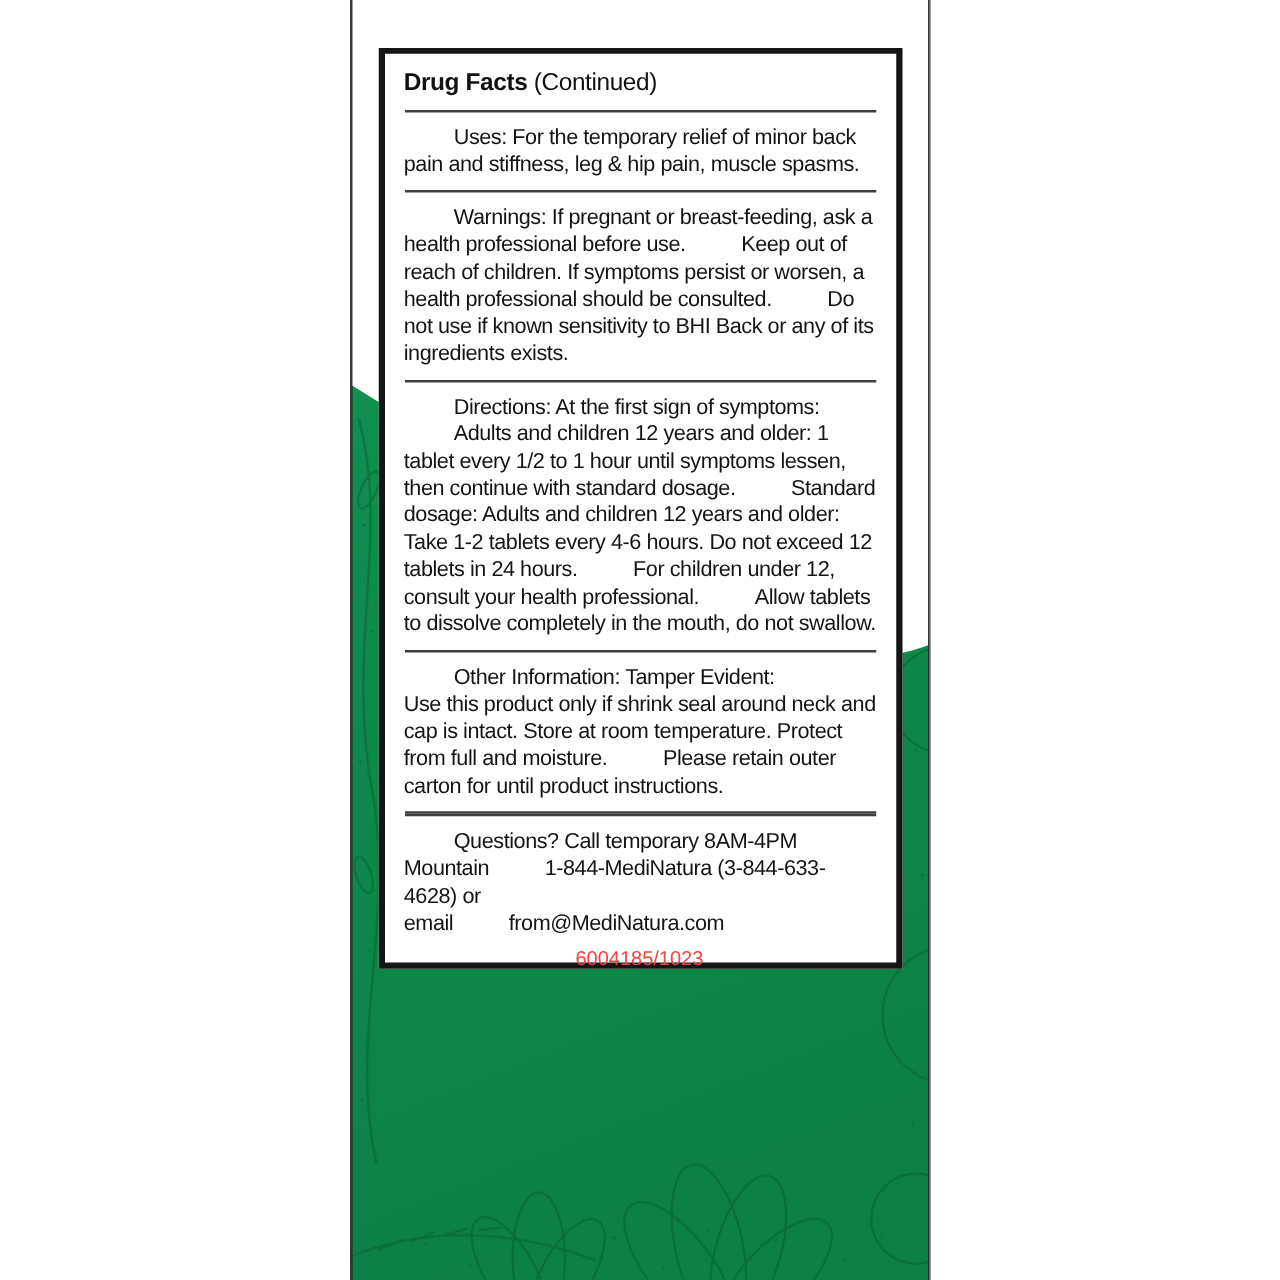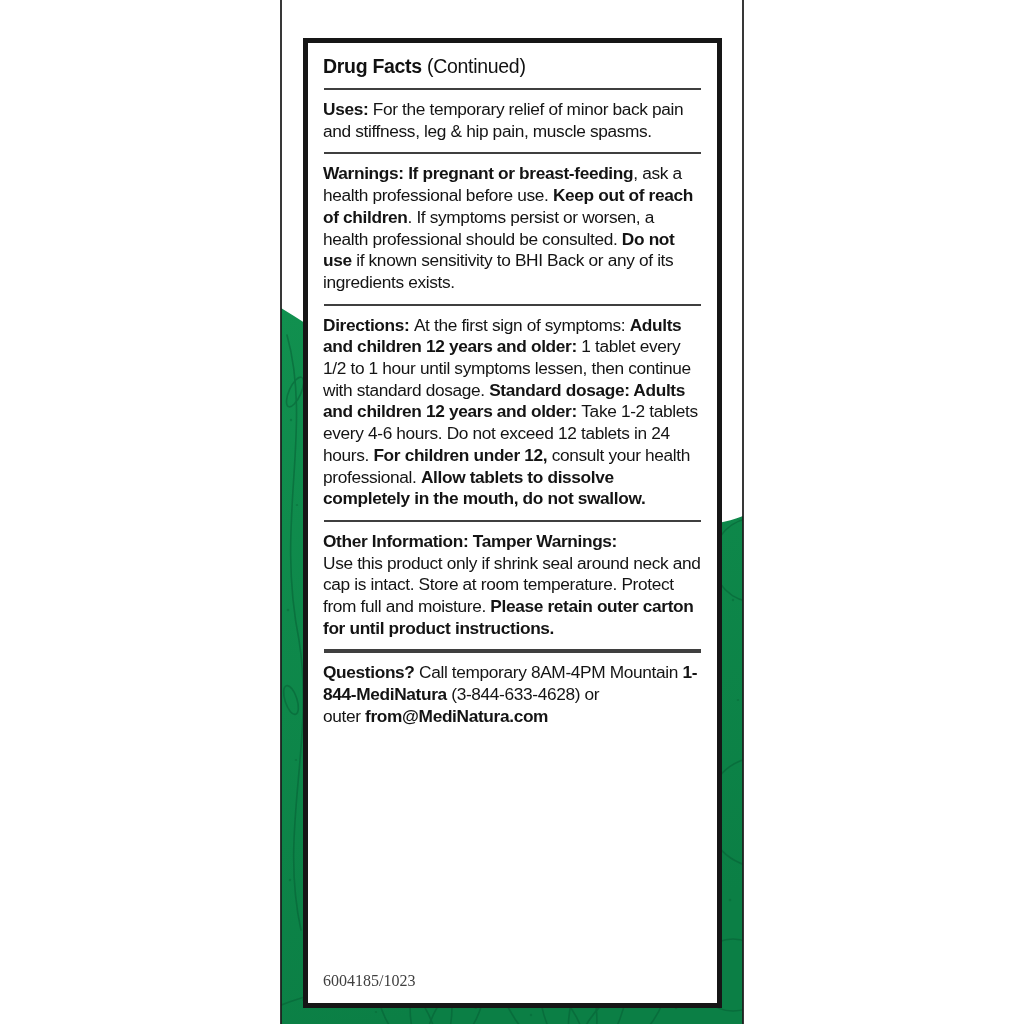--- a/index.html
+++ b/index.html
@@ -18,41 +18,41 @@
   }
   .panel svg{position:absolute;left:0;top:0;display:block;}
   .edge{
     position:absolute;top:0;height:1024px;width:2px;
     background:#1d1d1d;opacity:.88;z-index:3;
   }
   .edge.left{left:280px;}
   .edge.right{left:742px;}
   
   .facts{
-    position:absolute;left:303px;top:38px;width:419px;height:970px;
+    position:absolute;left:303px;top:38px;width:419px;height:737px;
     box-sizing:border-box;
     background:#ffffff;
     border:5px solid var(--box-border,#161616);
     padding:0 15px;
     display:flex;flex-direction:column;
     z-index:4;
   }
   .txt{
     font-size:17.3px;line-height:21.7px;letter-spacing:-0.35px;color:#141414;
   }
-  .txt b{font-weight:700;}
+  .txt b{font-weight:400;margin-left:40px;}
   .title{
     font-size:19.5px;line-height:24px;padding:11px 0 10px;letter-spacing:-0.3px;
   }
   .section{padding:9px 0 10px;}
   .divider{border-top:2px solid #3f3f3f;height:0;margin:0 1px;}
   .spacer{flex:1;}
   .code{
     font-size:16px;line-height:18px;letter-spacing:0;
-    text-align:left;color:#404040;margin:0 2px 13px 0;font-family:Liberation Serif, serif;
+    text-align:center;color:#ef4444;margin:0 2px 13px 0;
   }
 </style>
 </head>
 <body>
 
 <div class="stage">
 
   <div class="panel">
     <svg width="462" height="1024" viewBox="0 0 462 1024" aria-hidden="true">
       <defs>
@@ -134,25 +134,25 @@
     <div class="divider"></div>
     <div class="section txt"><b>Uses: </b><span>For the temporary relief of minor back pain and stiffness, leg &amp; hip pain, muscle spasms.</span></div>
 
     <div class="divider"></div>
     <div class="section txt"><b>Warnings: If pregnant or breast-feeding</b><span>, ask a health professional before use. </span><b>Keep out of reach of children</b><span>. If symptoms persist or worsen, a health professional should be consulted. </span><b>Do not use</b><span> if known sensitivity to BHI Back or any of its ingredients exists.</span></div>
 
     <div class="divider"></div>
     <div class="section txt"><b>Directions: </b><span>At the first sign of symptoms: </span><b>Adults and children 12 years and older: </b><span>1 tablet every 1/2 to 1 hour until symptoms lessen, then continue with standard dosage. </span><b>Standard dosage: Adults and children 12 years and older: </b><span>Take 1-2 tablets every 4-6 hours. Do not exceed 12 tablets in 24 hours. </span><b>For children under 12,</b><span> consult your health professional. </span><b>Allow tablets to dissolve completely in the mouth, do not swallow.</b></div>
 
     <div class="divider"></div>
-    <div class="section txt"><b>Other Information: Tamper Warnings:</b><br><span>Use this product only if shrink seal around neck and cap is intact. Store at room temperature. Protect from full and moisture. </span><b>Please retain outer carton for until product instructions.</b></div>
+    <div class="section txt"><b>Other Information: Tamper Evident:</b><br><span>Use this product only if shrink seal around neck and cap is intact. Store at room temperature. Protect from full and moisture. </span><b>Please retain outer carton for until product instructions.</b></div>
 
     <div class="divider"></div>
 
     <div class="divider"></div>
-    <div class="section txt"><b>Questions? </b><span>Call temporary 8AM-4PM Mountain </span><b>1-844-MediNatura </b><span>(3-844-633-4628) or</span><br><span>outer </span><b>from@MediNatura.com</b></div>
+    <div class="section txt"><b>Questions? </b><span>Call temporary 8AM-4PM Mountain </span><b>1-844-MediNatura </b><span>(3-844-633-4628) or</span><br><span>email </span><b>from@MediNatura.com</b></div>
 
     <div class="spacer"></div>
 
     <div class="code">6004185/1023</div>
   </div>
 
 </div>
 
 </body></html>

